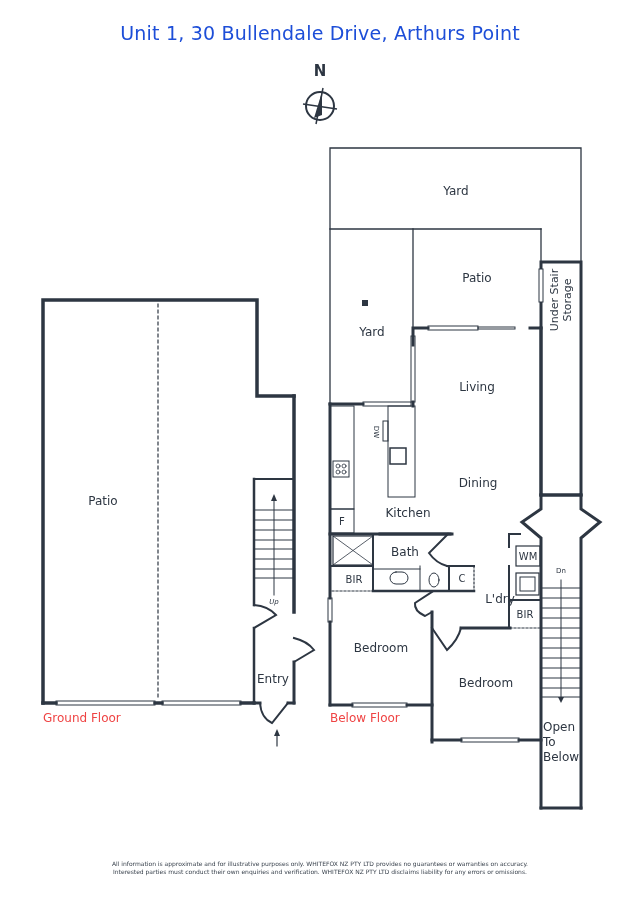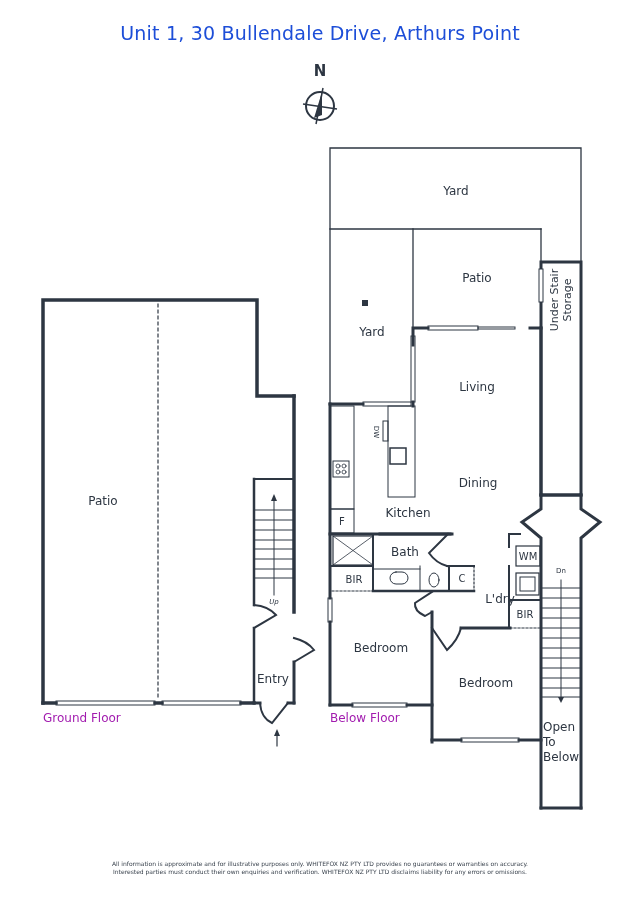--- a/index.html
+++ b/index.html
@@ -4,21 +4,21 @@
 <style>
   html, body { margin:0; padding:0; background:#ffffff; }
   body { width:640px; height:905px; position:relative; overflow:hidden; font-family:"DejaVu Sans", sans-serif; color:#2d3642; }
   .title { position:absolute; top:22px; left:0; width:640px; text-align:center; font-size:19px; letter-spacing:0.2px; color:#1d4ed8; }
   .north { position:absolute; left:300px; top:62px; width:40px; height:70px; }
   .north-label { position:absolute; top:0; left:0; width:40px; text-align:center; font-size:15px; font-weight:bold; color:#2d3642; }
   svg.plan { position:absolute; left:0; top:0; }
   .lbl { position:absolute; font-size:12px; color:#2d3642; white-space:nowrap; transform:translate(-50%,-50%); }
   .sm { font-size:10px; }
   .xs { font-size:7px; }
-  .floor-label { position:absolute; font-size:12px; color:#a21caf; }
+  .floor-label { position:absolute; font-size:12px; color:#ef4444; }
   .vert { transform:translate(-50%,-50%) rotate(-90deg); text-align:center; line-height:13px; font-size:11px; }
   .stack { text-align:left; line-height:15px; font-size:12px; }
   .disclaimer { position:absolute; top:860px; left:0; width:640px; text-align:center; font-size:6px; line-height:8px; color:#3a434e; }
 </style>
 </head>
 <body>
 
 <div class="title">Unit 1, 30 Bullendale Drive, Arthurs Point</div>
 
 <div class="north">

